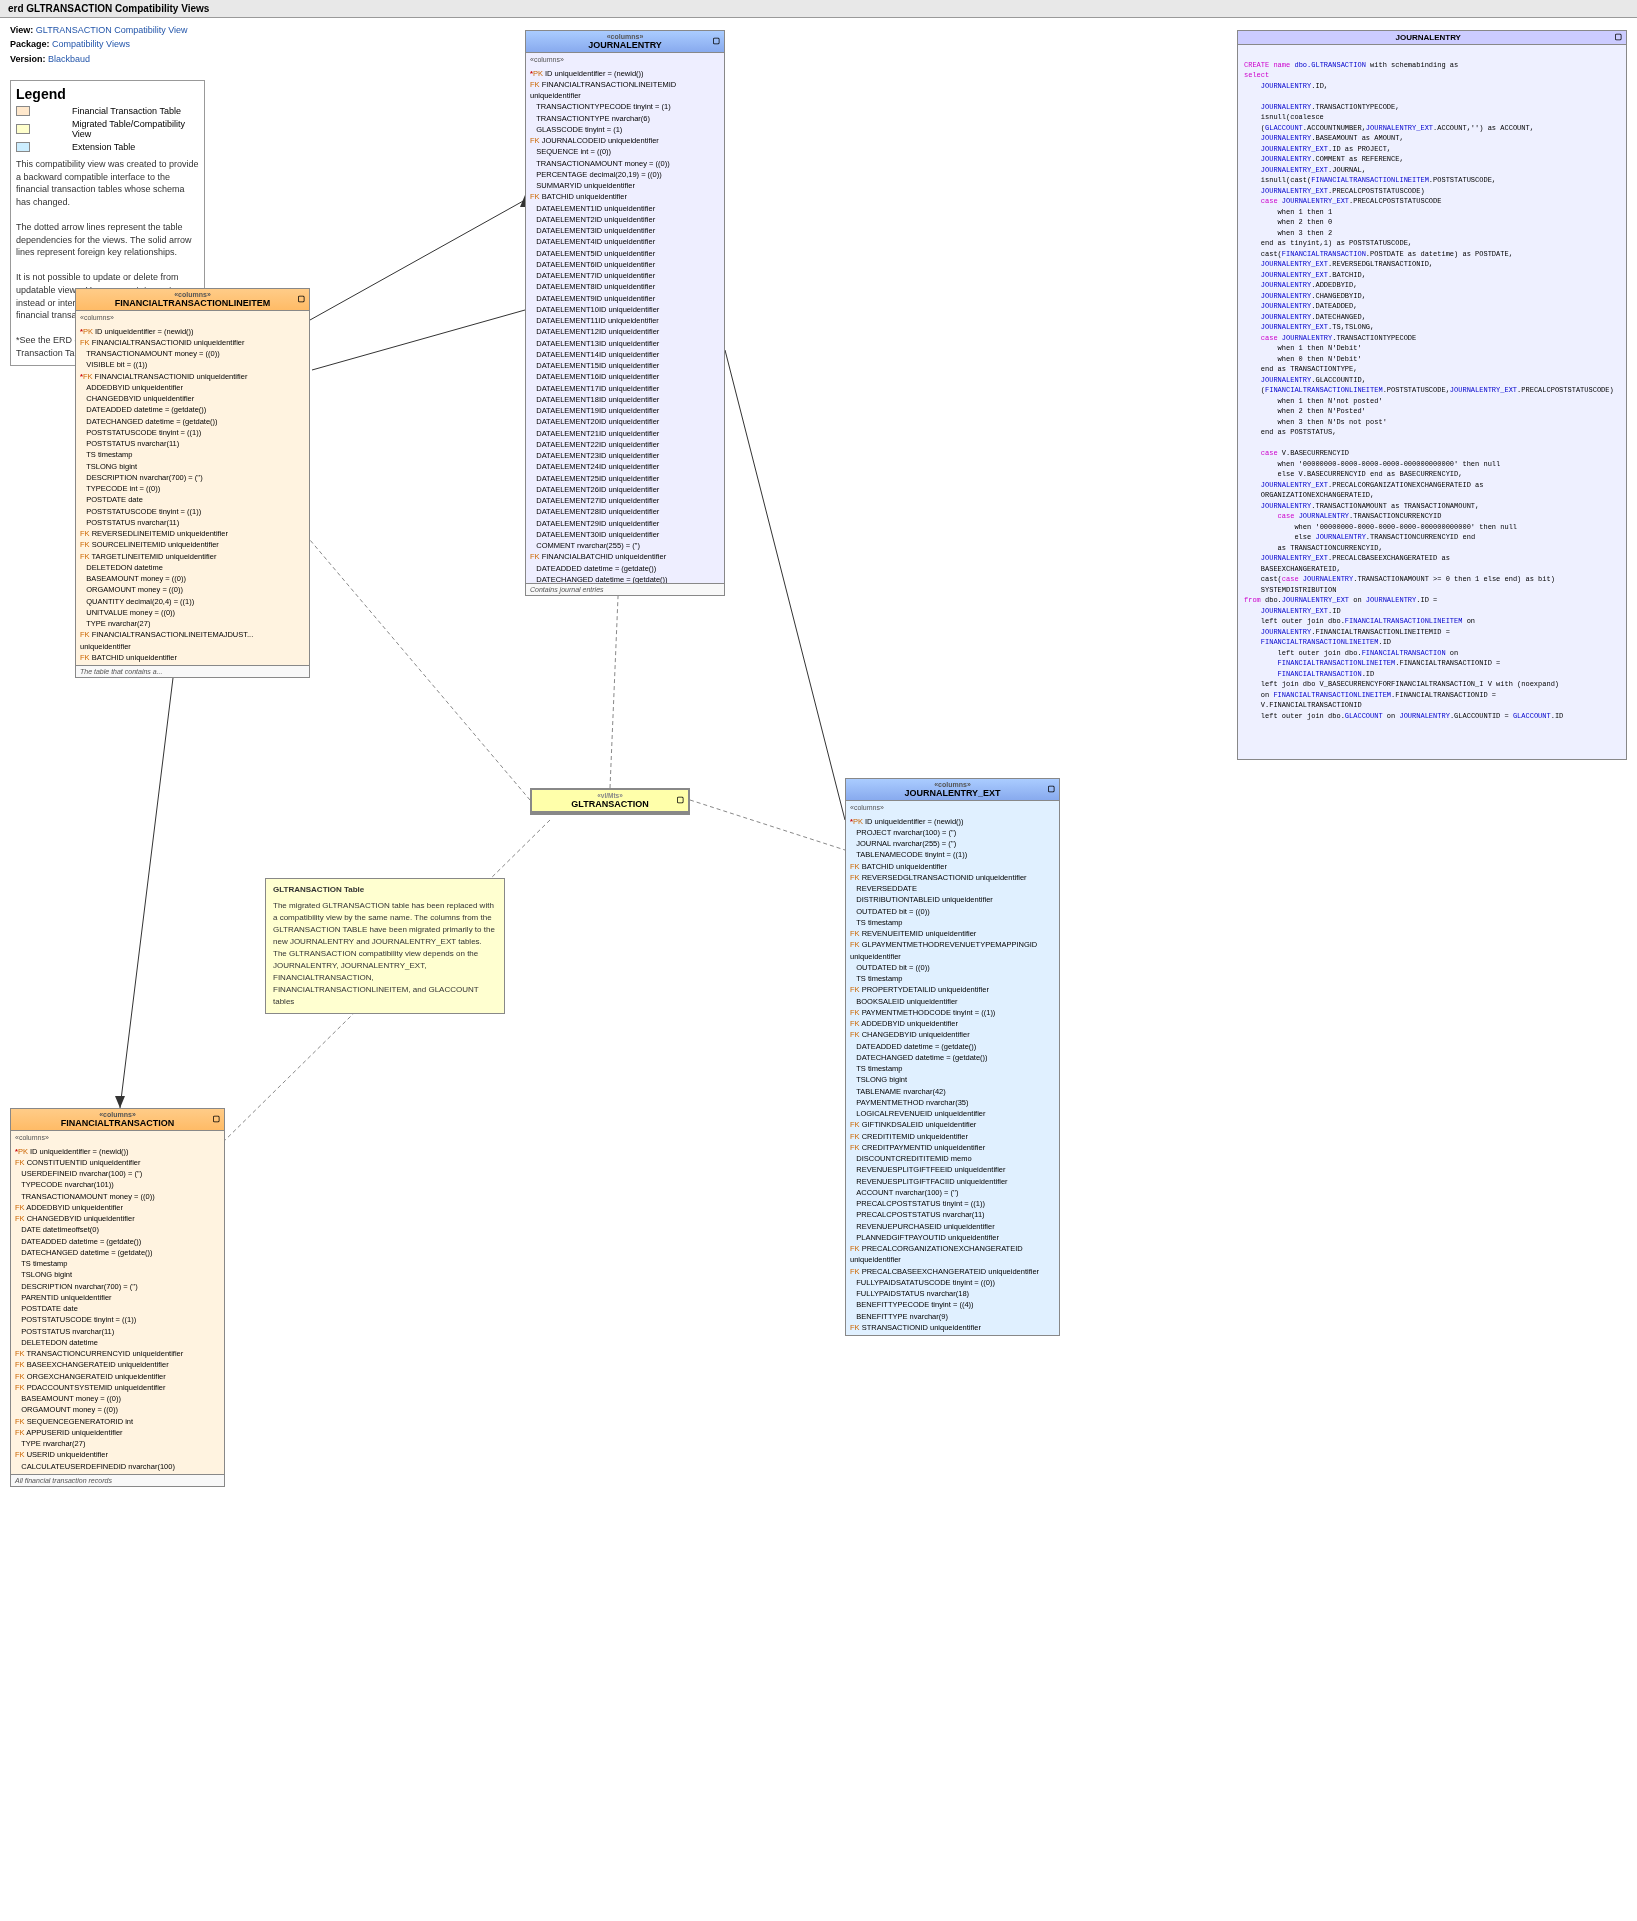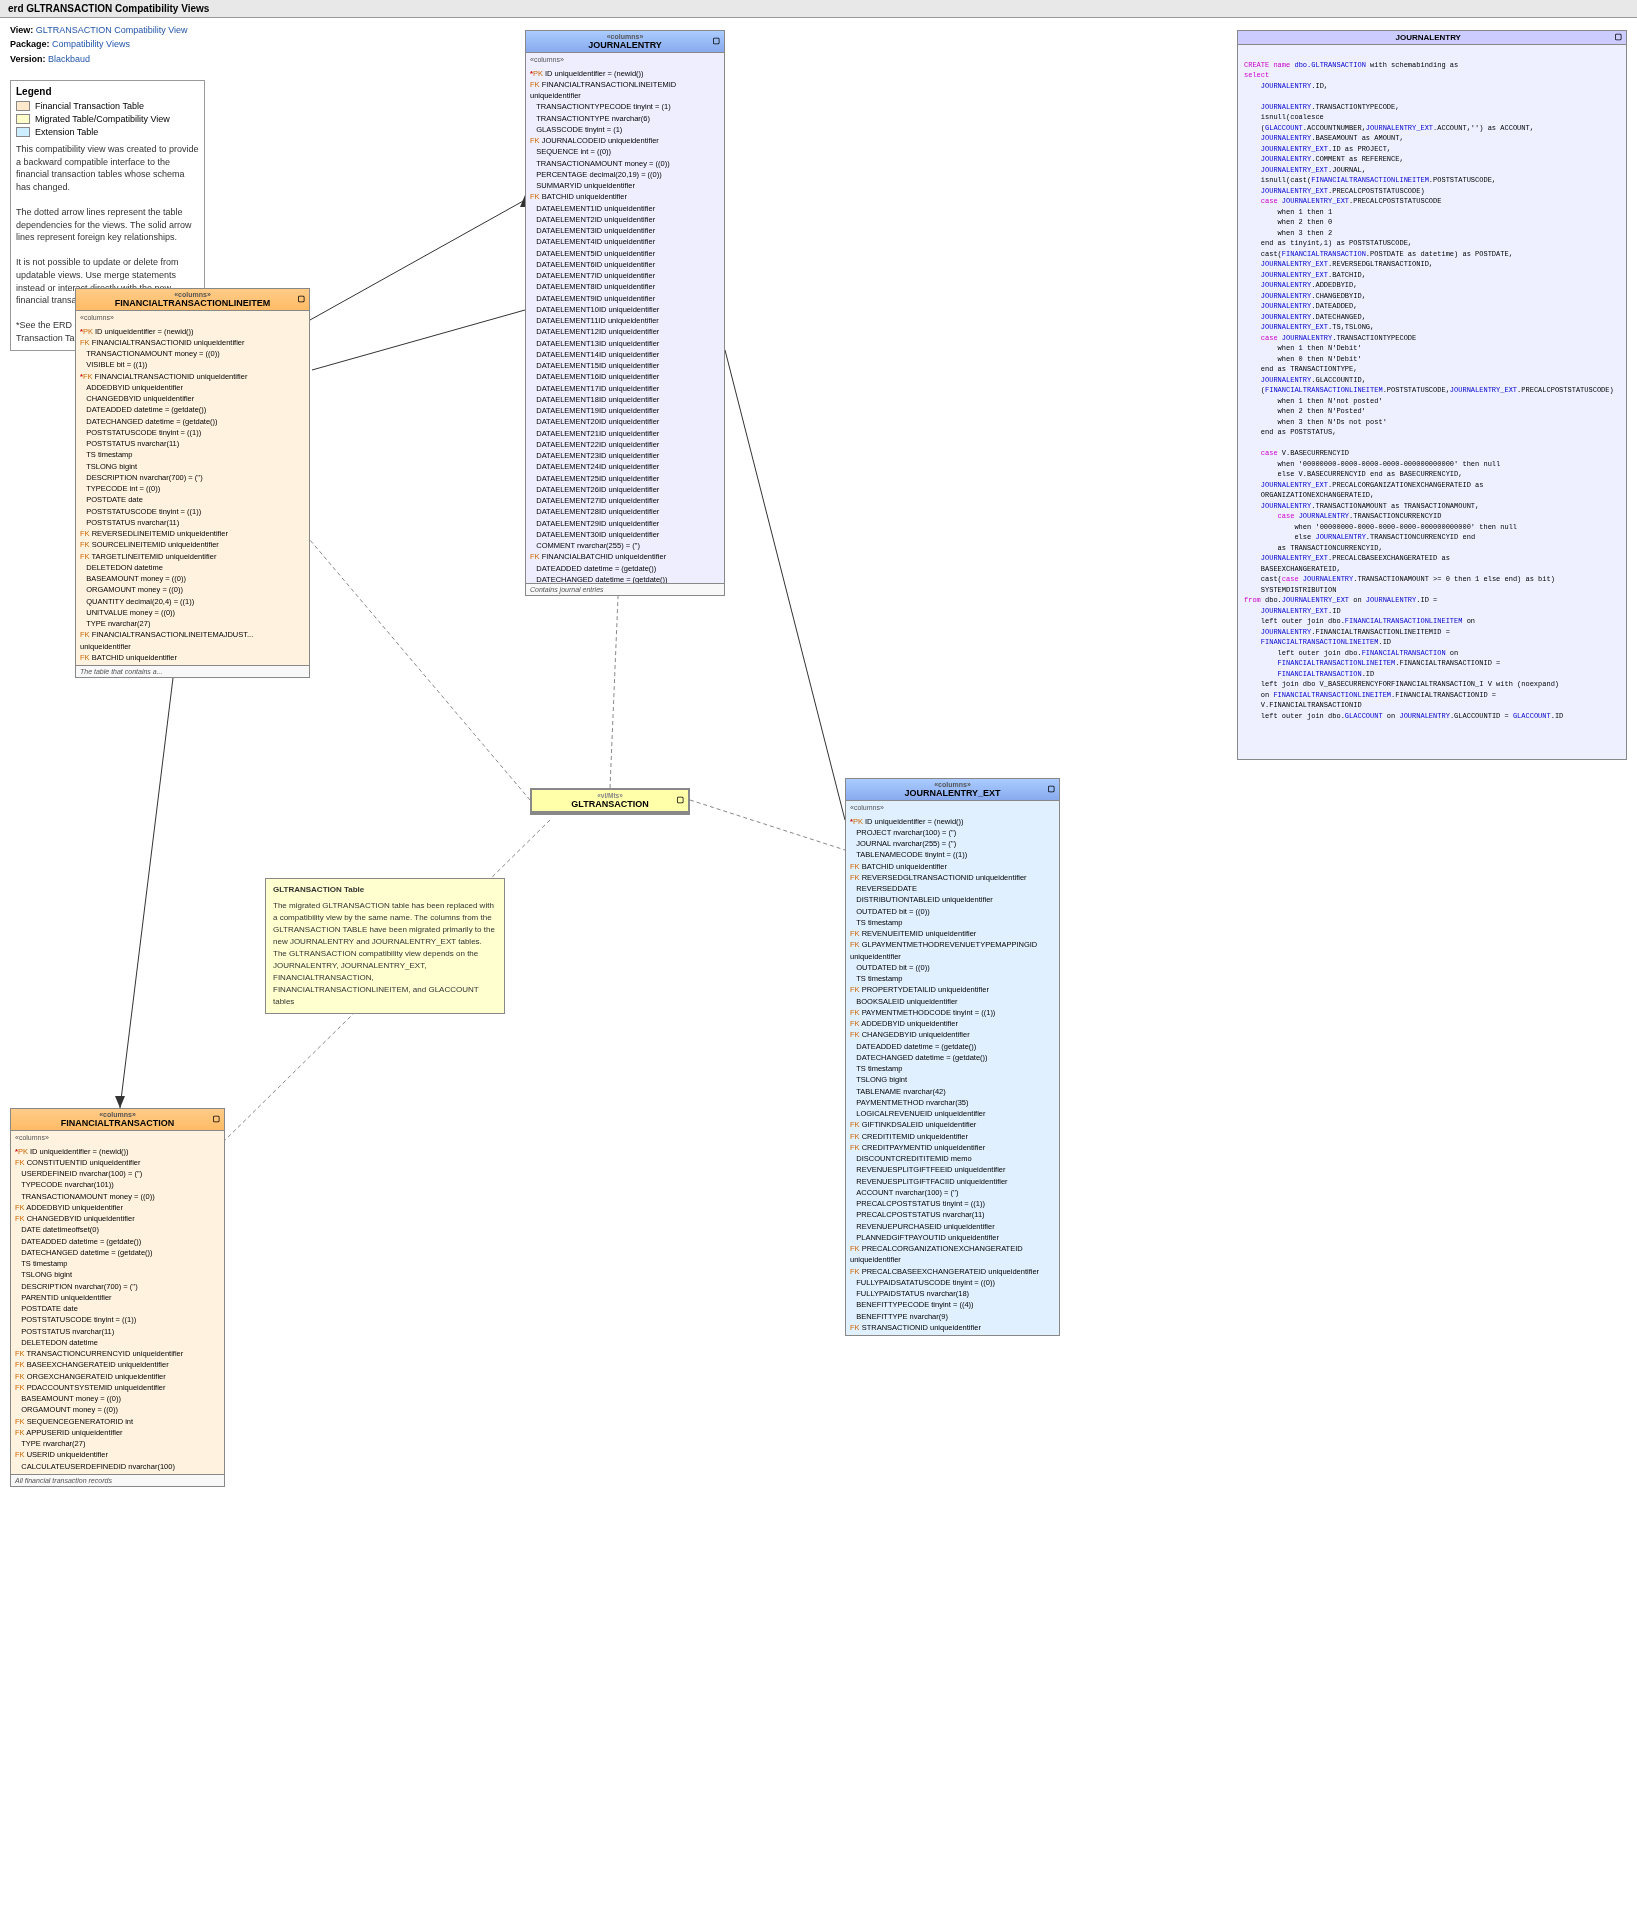--- a/index.html
+++ b/index.html
@@ -34,28 +34,29 @@
       position: absolute;
       top: 80px;
       left: 10px;
       width: 195px;
       border: 1px solid #999;
       background: #fff;
       padding: 5px;
     }
     .legend-title {
       font-weight: bold;
-      font-size: 10px;
+      font-size: 14px;
       margin-bottom: 4px;
     }
     .legend-item {
       display: flex;
       align-items: center;
       margin-bottom: 3px;
       font-size: 9px;
+      gap: 37px;
     }
     .legend-color {
       width: 14px;
       height: 10px;
       border: 1px solid #888;
       margin-right: 5px;
       flex-shrink: 0;
     }
     .legend-desc {
       font-size: 9px;

